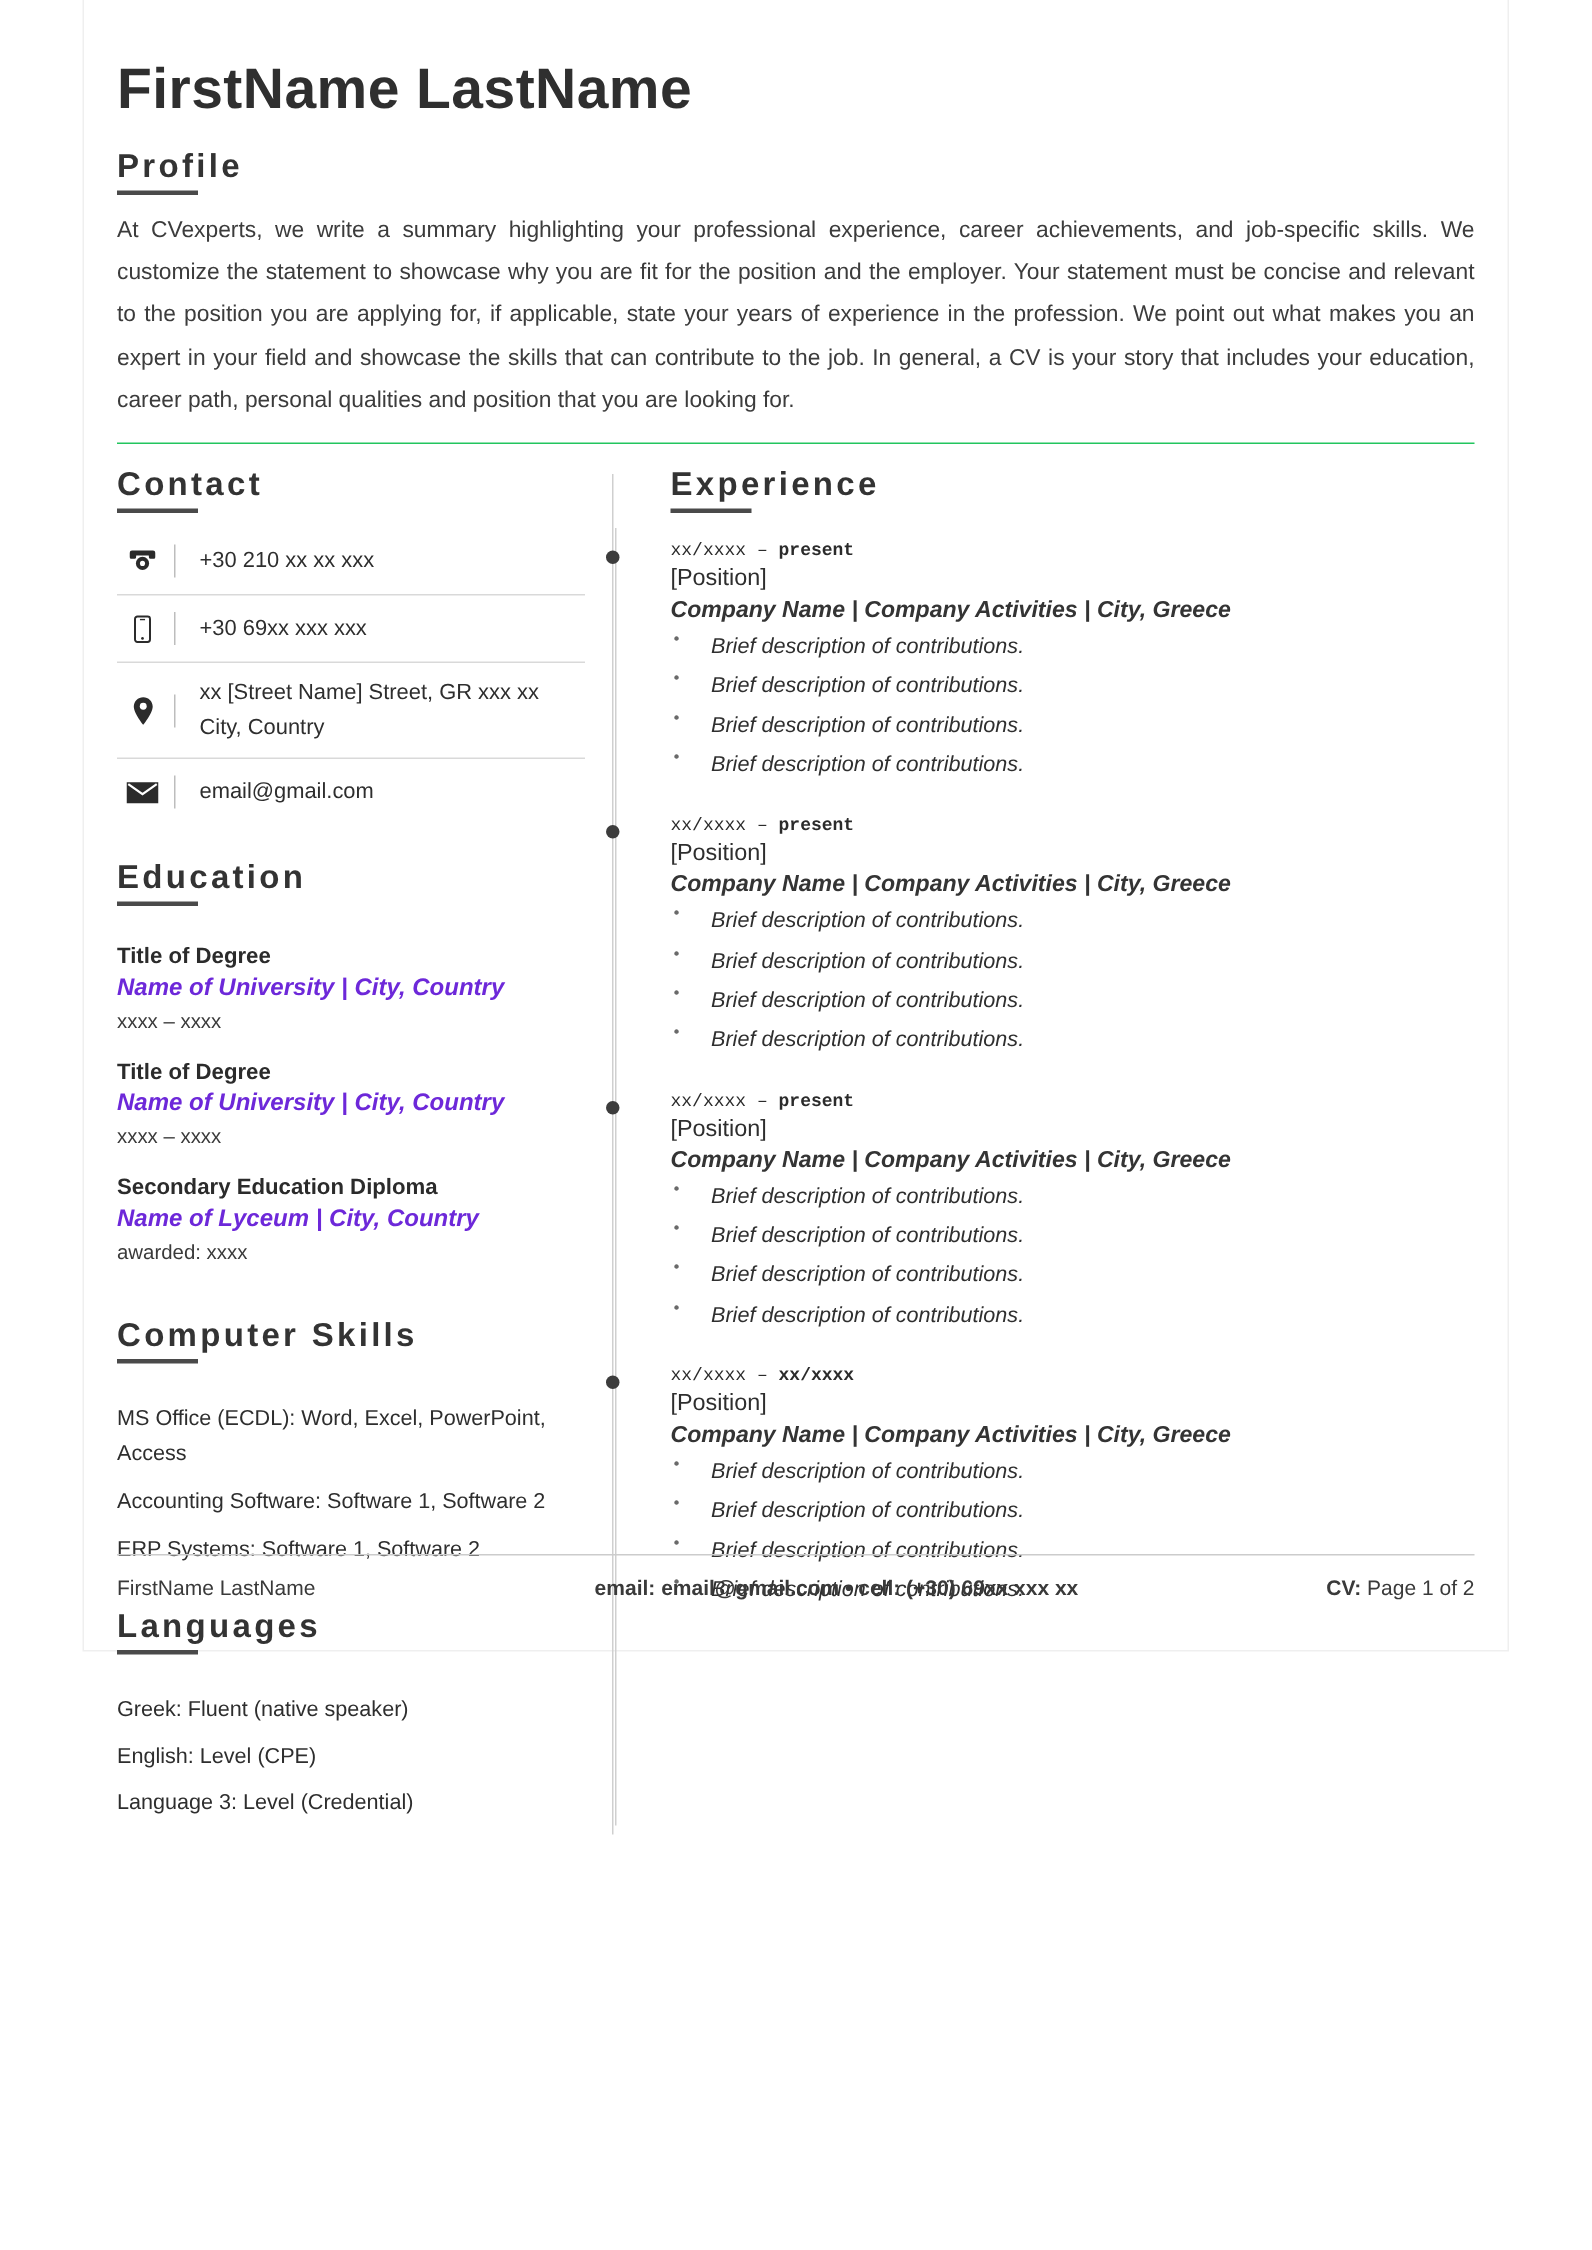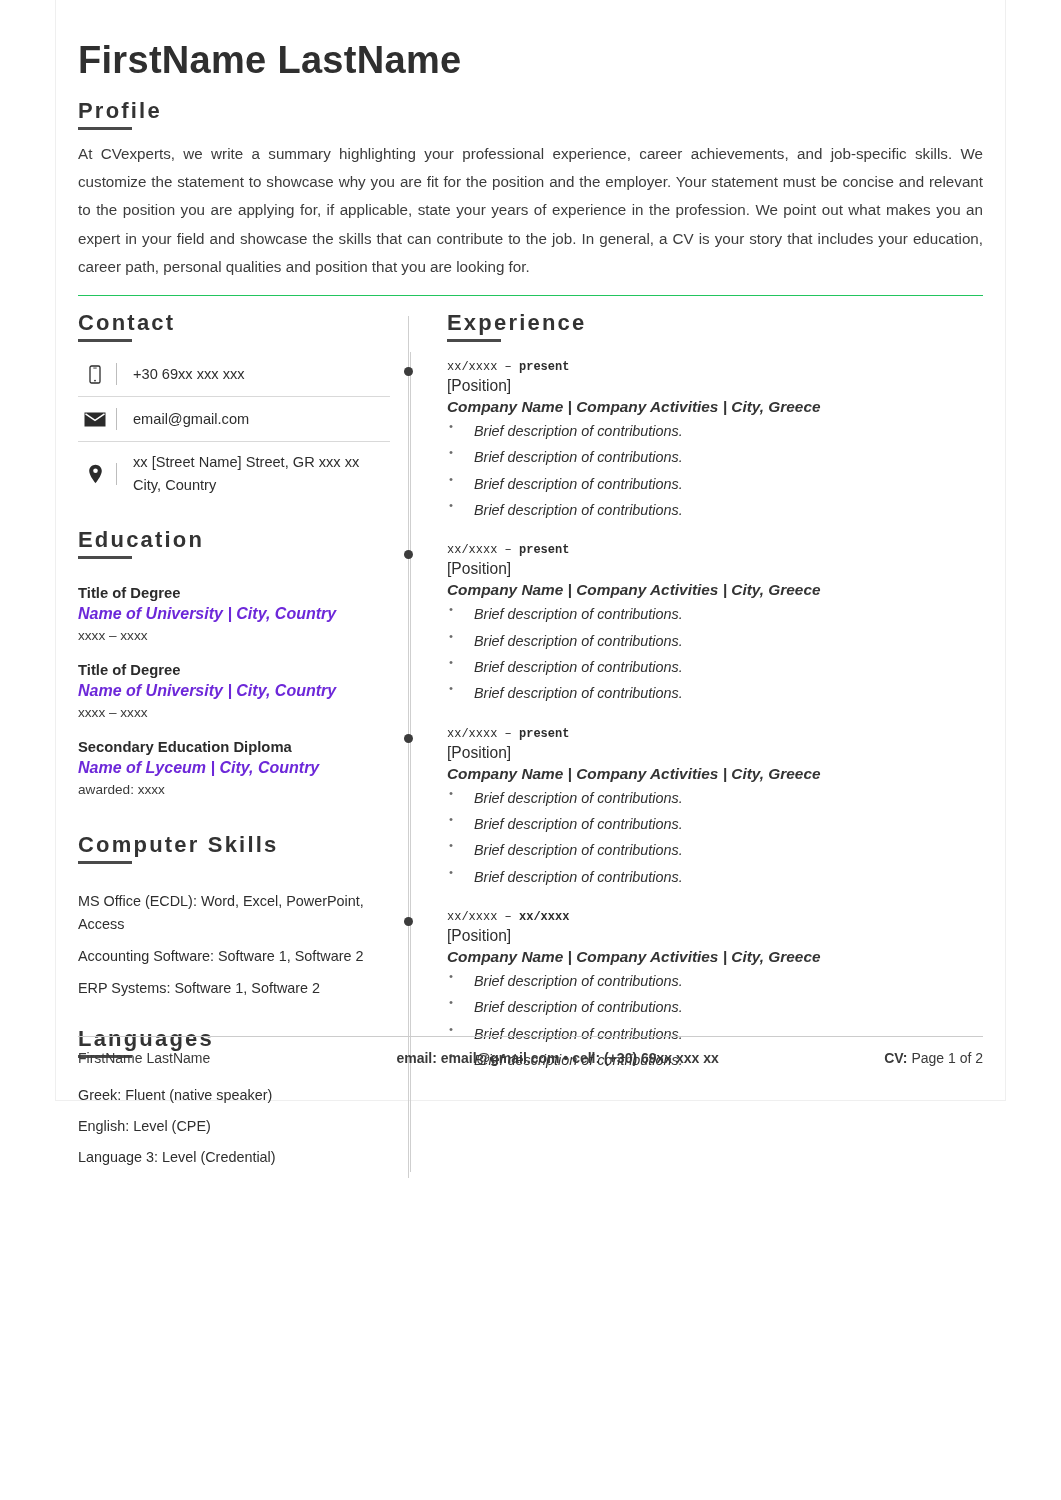--- a/index.html
+++ b/index.html
@@ -268,53 +268,64 @@
       </div>
 
       <div class="cols">
 
         <div class="col-left">
 
           <div class="sec-title">Contact</div>
           <div class="sec-rule"></div>
 
           <div class="contact-list">
+            <div class="contact-row">
+              <span class="ci">
+                <svg width="20" height="16" viewBox="0 0 20 16">
+                  <path d="M3 1h14a1.5 1.5 0 0 1 1.5 1.5v3a1 1 0 0 1-1 1h-2.2a1 1 0 0 1-1-.9l-.12-1.2H5.82L5.7 5.6a1 1 0 0 1-1 .9H2.5a1 1 0 0 1-1-1v-3A1.5 1.5 0 0 1 3 1z" fill="#2b2b2b"></path>
+                  <circle cx="10" cy="9.6" r="4.4" fill="#2b2b2b"></circle>
+                  <circle cx="10" cy="9.6" r="1.7" fill="#ffffff"></circle>
+                </svg>
+              </span>
+              <span class="cbar"></span>
+              <span class="ctext">+30 210 xx xx xxx</span>
+            </div>
 
             <div class="contact-row">
               <span class="ci">
                 <svg width="12" height="19" viewBox="0 0 12 19">
                   <rect x="1" y="1" width="10" height="17" rx="1.6" fill="none" stroke="#2b2b2b" stroke-width="1.3"></rect>
                   <rect x="4.3" y="2.6" width="3.4" height="0.9" fill="#2b2b2b"></rect>
                   <circle cx="6" cy="15.6" r="0.9" fill="#2b2b2b"></circle>
                 </svg>
               </span>
               <span class="cbar"></span>
               <span class="ctext">+30 69xx xxx xxx</span>
             </div>
 
             <div class="contact-row">
               <span class="ci">
+                <svg width="15" height="20" viewBox="0 0 15 20">
+                  <path d="M7.5 0.8C4 0.8 1.2 3.6 1.2 7c0 4.6 6.3 12.2 6.3 12.2S13.8 11.6 13.8 7c0-3.4-2.8-6.2-6.3-6.2z" fill="#2b2b2b"></path>
+                  <circle cx="7.5" cy="6.8" r="2.3" fill="#ffffff"></circle>
+                </svg>
+              </span>
+              <span class="cbar"></span>
+              <span class="ctext">xx [Street Name] Street, GR xxx xx City, Country</span>
+            </div>
+
+            <div class="contact-row">
+              <span class="ci">
                 <svg width="22" height="15" viewBox="0 0 22 15">
                   <rect x="0.5" y="0.5" width="21" height="14" fill="#2b2b2b"></rect>
                   <path d="M1.5 1.8L11 8.4l9.5-6.6" fill="none" stroke="#ffffff" stroke-width="1.5"></path>
                 </svg>
               </span>
               <span class="cbar"></span>
               <span class="ctext">email@gmail.com</span>
-            </div>
-
-            <div class="contact-row">
-              <span class="ci">
-                <svg width="15" height="20" viewBox="0 0 15 20">
-                  <path d="M7.5 0.8C4 0.8 1.2 3.6 1.2 7c0 4.6 6.3 12.2 6.3 12.2S13.8 11.6 13.8 7c0-3.4-2.8-6.2-6.3-6.2z" fill="#2b2b2b"></path>
-                  <circle cx="7.5" cy="6.8" r="2.3" fill="#ffffff"></circle>
-                </svg>
-              </span>
-              <span class="cbar"></span>
-              <span class="ctext">xx [Street Name] Street, GR xxx xx City, Country</span>
             </div>
           </div>
 
           <div class="spacer-lg"></div>
 
           <div class="sec-title">Education</div>
           <div class="sec-rule"></div>
           <div class="spacer-md"></div>
 
           <div class="edu-block">

